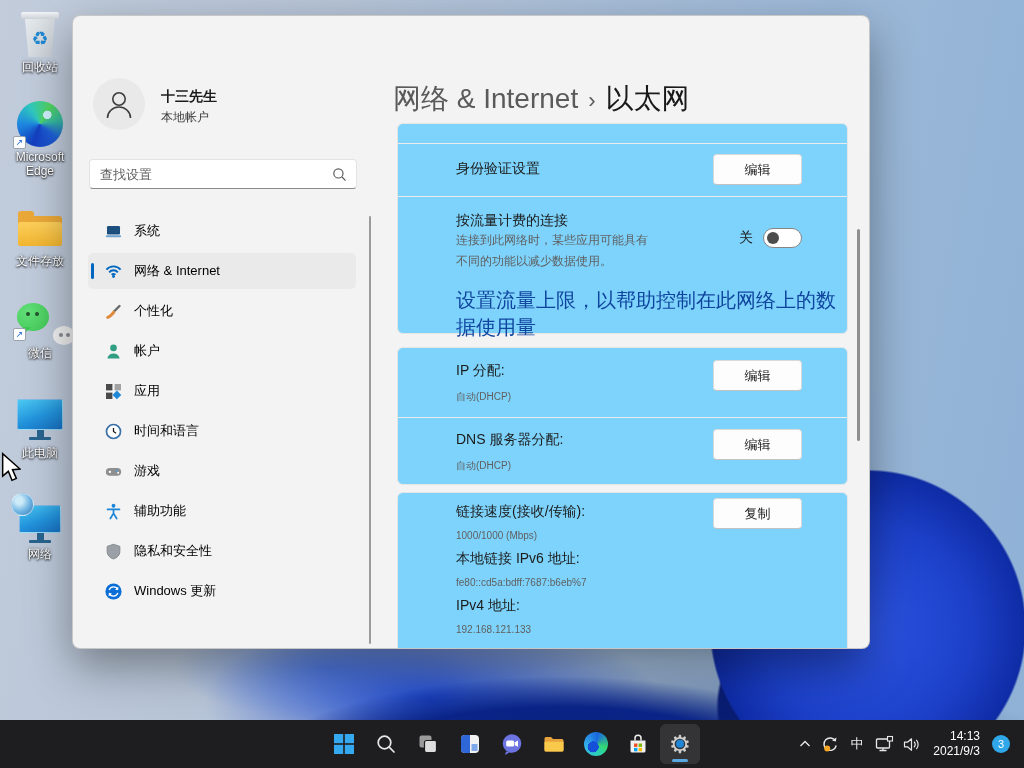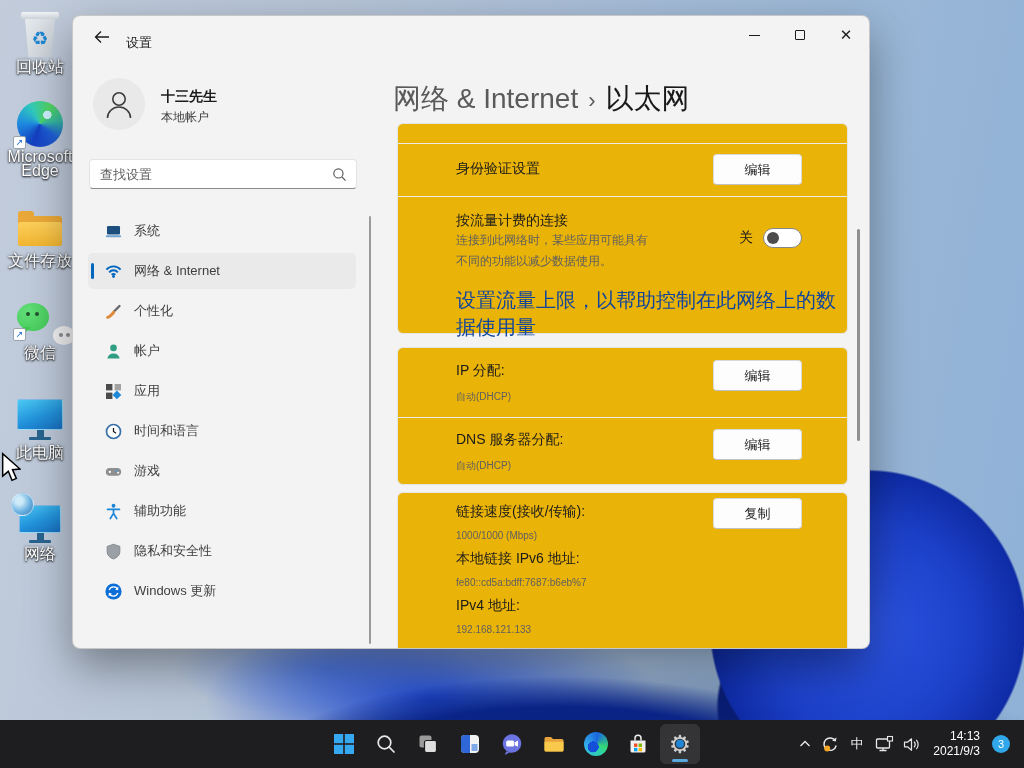--- a/index.html
+++ b/index.html
@@ -10,21 +10,21 @@
 background:
  radial-gradient(circle 230px at 868px 628px,#2d55e4 0%,#1c40c8 45%,#0f2ca6 68%,rgba(15,44,166,0) 69%),
  radial-gradient(circle 150px at 812px 706px,#091d72 0%,#091d72 62%,rgba(9,29,114,0) 64%),
  radial-gradient(ellipse 480px 170px at 560px 792px,#071e6e 0%,#0a2488 50%,rgba(10,36,136,0) 68%),
  radial-gradient(ellipse 350px 130px at 432px 700px,#1d47cc 0%,rgba(29,71,204,0) 65%),
  radial-gradient(ellipse 250px 85px at 325px 668px,#6d93e4 0%,rgba(109,147,228,0) 60%),
  radial-gradient(ellipse 600px 230px at 706px 822px,#051548 0%,rgba(5,21,72,0) 70%),
  linear-gradient(100deg,#c2ccdb 0%,#b6c4d7 30%,#a4bcd8 58%,#8eb1d6 100%);}
 
 .dicon{position:absolute;left:4px;width:72px;display:flex;flex-direction:column;align-items:center;cursor:default}
-.dicon .lbl{margin-top:3px;font-size:16px;color:#fff;text-align:center;line-height:14px;width:70px;
+.dicon .lbl{margin-top:3px;font-size:12px;color:#fff;text-align:center;line-height:14px;width:70px;
  text-shadow:0 1px 2px rgba(0,0,0,.9),0 0 3px rgba(0,0,0,.7)}
 .art{position:relative}
 .bin-lid{width:38px;height:7px;background:linear-gradient(#f2f4f6,#ccd2d8);border-radius:2px;margin:0 auto}
 .bin-body{width:34px;height:38px;margin:0 auto;background:linear-gradient(120deg,#e8ecef,#c3cad1);clip-path:polygon(6% 0,94% 0,84% 100%,16% 100%);display:flex;align-items:center;justify-content:center}
 .bin-body span{color:#1f86d0;font-size:19px;line-height:19px}
 .edge-ball{width:46px;height:46px;border-radius:50%;
  background:radial-gradient(circle at 66% 30%,#cdeefc 0 9%,rgba(205,238,252,0) 10%),
  conic-gradient(from 130deg at 50% 50%,#1e5fd6 0deg,#143ec0 70deg,#1e88e0 140deg,#30c8c0 200deg,#52d460 260deg,#35b8a0 310deg,#1e5fd6 360deg)}
 .shortcut{position:absolute;left:-4px;bottom:-2px;width:13px;height:13px;background:#fff;border:1px solid #9aa4ae;border-radius:2px;color:#1f5fd0;font-size:9px;line-height:11px;text-align:center}
 .folder-back{width:44px;height:30px;background:#eaa838;border-radius:3px;position:relative}
@@ -55,31 +55,31 @@
 .close-glyph{font-size:15px;line-height:15px;color:#1b1b1b;font-family:"DejaVu Sans",sans-serif}
 
 .profile-avatar{position:absolute;left:20px;top:62px;width:52px;height:52px;border-radius:50%;background:#e9e9e9;display:flex;align-items:center;justify-content:center}
 .profile-name{position:absolute;left:88px;top:72px;font-size:14px;font-weight:bold}
 .profile-type{position:absolute;left:88px;top:93px;font-size:12px;color:#3a3a3a}
 .searchbox{position:absolute;left:16px;top:143px;width:268px;height:30px;background:#fff;border:1px solid #e3e3e3;border-bottom:1px solid #8a8a8a;border-radius:4px}
 .searchbox input{position:absolute;left:10px;top:0;width:225px;height:28px;border:none;outline:none;font-size:13px;color:#333;background:transparent;font-family:"Liberation Sans","DejaVu Sans",sans-serif}
 .searchbox input::placeholder{color:#616161;opacity:1}
 .search-glyph{position:absolute;right:9px;top:7px}
 .nav{position:absolute;left:15px;top:197px;width:268px}
-.navitem{position:relative;height:36px;margin-bottom:4px;border-radius:5px;display:flex;align-items:center;padding-left:17px;font-size:13px;color:#404040}
+.navitem{position:relative;height:36px;margin-bottom:4px;border-radius:5px;display:flex;align-items:center;padding-left:17px;font-size:13px;color:#000000}
 .navitem .nicon{width:17px;height:17px;margin-right:12px;display:flex;align-items:center;justify-content:center}
 .navitem.sel{background:#eaeaea}
 .navitem.sel:before{content:"";position:absolute;left:3px;top:10px;width:3px;height:16px;border-radius:2px;background:#0067c0}
 .side-scroll{position:absolute;left:296px;top:200px;width:2px;height:428px;background:#9b9b9b;border-radius:1px}
 
 .crumb{position:absolute;left:320px;top:60px;font-size:28px;line-height:46px}
 .crumb .parent{color:#5a5a5a}
 .crumb .sep{color:#5a5a5a;font-size:22px;padding:0 10px}
 .crumb .current{color:#191919}
-.card{position:absolute;left:324px;width:451px;background:#eab308;border:1px solid #e5e5e5;border-radius:6px}
+.card{position:absolute;left:324px;width:451px;background:#7dd3fc;border:1px solid #e5e5e5;border-radius:6px}
 .card .divider{position:absolute;left:0;width:100%;height:1px;background:#ebebeb}
 .rowlabel{font-size:14px;color:#1b1b1b}
 .rowvalue{font-size:10px;color:#5f5f5f}
 .btn{position:absolute;right:45px;width:89px;height:31px;background:#fdfdfd;border:1px solid #d9d9d9;border-bottom-color:#c2c2c2;border-radius:4px;font-size:13px;color:#1b1b1b;display:flex;align-items:center;justify-content:center;cursor:default}
 .toggle-wrap{position:absolute;right:45px;top:104px;display:flex;align-items:center;gap:10px}
 .toggle-state{font-size:14px;color:#1b1b1b}
 .toggle{width:39px;height:20px;border:1px solid #868686;border-radius:10px;background:#fff;position:relative}
 .toggle .knob{position:absolute;left:3px;top:3px;width:12px;height:12px;border-radius:50%;background:#4c4c4c}
 .metered-desc{font-size:12px;line-height:21px;color:#5f5f5f;width:200px;}
 .link{font-size:20px;color:#10459e;margin-top:15px;display:inline-block}
@@ -161,39 +161,20 @@
   </div>
   <div class="lbl" style="margin-top:4px">网络</div>
 </div>
 
 <svg class="cursor" width="20" height="30" viewBox="0 0 12 18">
   <path d="M1 1 L1 14.5 L4.4 11.6 L6.6 17 L9.2 15.8 L6.9 10.6 L11.4 10.2 Z" fill="#fff" stroke="#000" stroke-width="0.9"></path>
 </svg>
 
 <div class="win">
 
-  <div class="titlebar">
-    <div class="backbtn">
-      <svg width="16" height="14" viewBox="0 0 16 14">
-        <path d="M15 7 H2 M7 1.5 L1.5 7 L7 12.5" fill="none" stroke="#1b1b1b" stroke-width="1.3"></path>
-      </svg>
-    </div>
-    <div class="wintitle">设置</div>
-    <div class="caption">
-      <div class="capbtn">
-          <span class="min-glyph"></span>
-        </div>
-      <div class="capbtn">
-          <span class="max-glyph"></span>
-        </div>
-      <div class="capbtn">
-          <span class="close-glyph">✕</span>
-        </div>
-    </div>
-  </div>
 
   <div class="profile-avatar">
     <svg width="34" height="34" viewBox="0 0 34 34">
       <circle cx="17" cy="12" r="6.2" fill="none" stroke="#3c3c3c" stroke-width="1.6"></circle>
       <path d="M5.5 31 a11.5 11 0 0 1 23 0" fill="none" stroke="#3c3c3c" stroke-width="1.6"></path>
     </svg>
   </div>
   <div class="profile-name">十三先生</div>
   <div class="profile-type">本地帐户</div>
 

